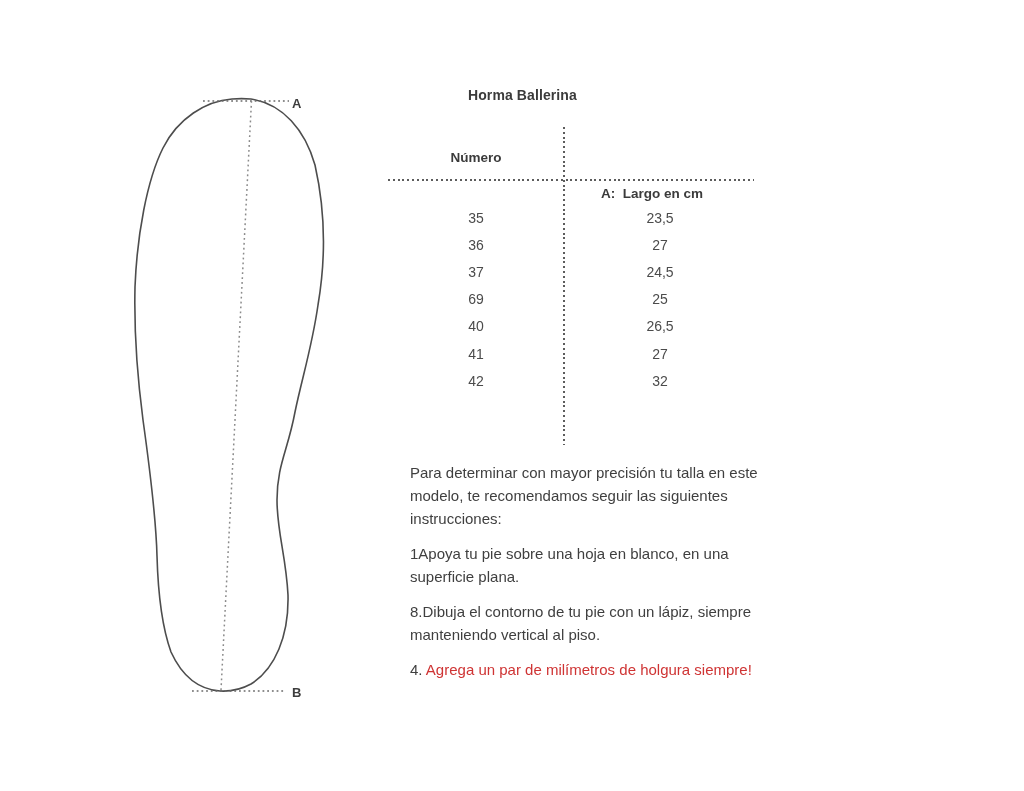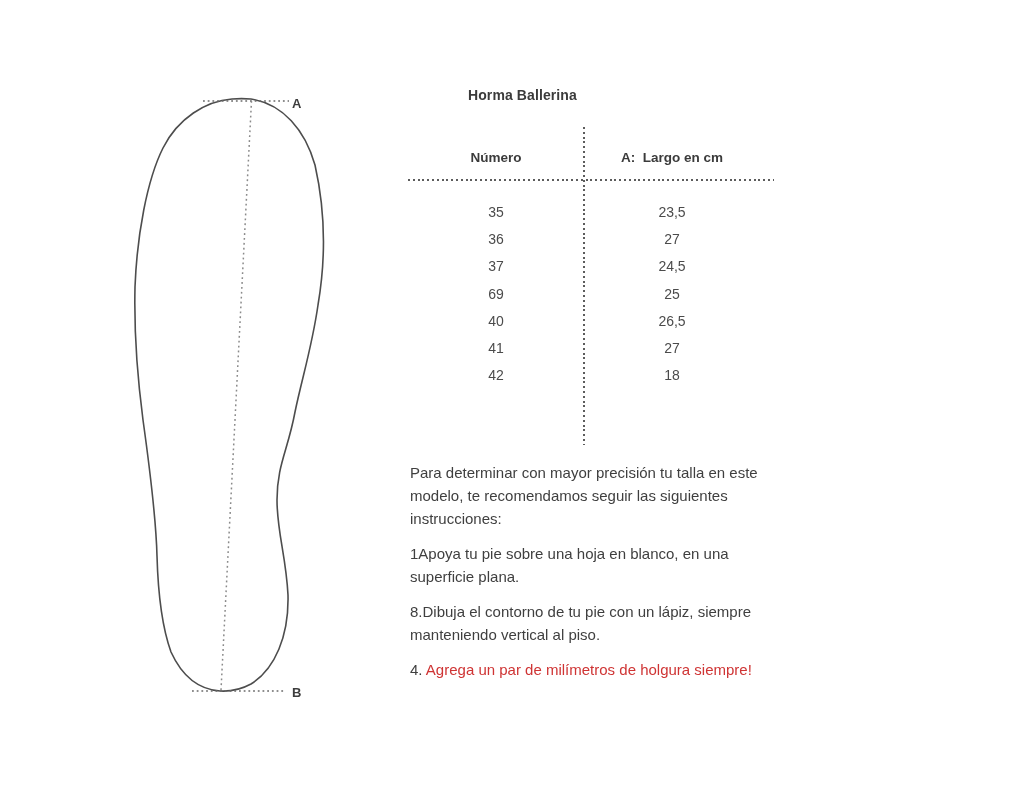--- a/index.html
+++ b/index.html
@@ -23,21 +23,21 @@
   .chart-title {
     position: absolute;
     left: 468px; top: 87px;
     font-size: 14px;
     font-weight: bold;
     color: #3b3b3b;
     letter-spacing: 0.1px;
   }
   .size-table {
     position: absolute;
-    left: 408px; top: 120px;
+    left: 388px; top: 120px;
     width: 366px; height: 332px;
     font-size: 14px;
     color: #4b4b4b;
   }
   .dot-h {
     position: absolute;
     left: 0; top: 59px;
     width: 366px; height: 2.4px;
     background-image: repeating-linear-gradient(to right, #5c5c5c 0 2px, transparent 2px 4.8px);
   }
@@ -50,30 +50,31 @@
   .header-row {
     position: absolute;
     left: 0; top: 30px;
     display: flex;
     width: 366px;
     font-weight: bold;
     font-size: 13.5px;
     color: #3b3b3b;
   }
   .header-row .col-a { width: 176px; text-align: center; }
-  .header-row .col-b { width: 170px; margin-left: 3px; text-align: center; white-space: pre; }
+  .header-row .col-b { width: 170px; margin-left: 3px; text-align: center; white-space: pre; margin-top: 36px; }
   .rows {
     position: absolute;
     left: 0; top: 84px;
     width: 366px;
   }
   .t-row {
     display: flex;
     height: 27.2px;
-    align-items: flex-start;
+    align-items: center;
+    gap: 8px;
   }
   .t-row .cell-a { width: 176px; text-align: center; }
   .t-row .cell-b { width: 170px; margin-left: 3px; text-align: center; }
   .instructions {
     position: absolute;
     left: 410px; top: 461px;
     width: 372px;
     font-size: 15px;
     line-height: 23px;
     color: #3f3f3f;
@@ -140,21 +141,21 @@
       <div class="t-row">
         <div class="cell-a">40</div>
         <div class="cell-b">26,5</div>
       </div>
       <div class="t-row">
         <div class="cell-a">41</div>
         <div class="cell-b">27</div>
       </div>
       <div class="t-row">
         <div class="cell-a">42</div>
-        <div class="cell-b">18</div>
+        <div class="cell-b">32</div>
       </div>
     </div>
   </div>
 
   <div class="instructions">
     <p>Para determinar con mayor precisión tu talla en este modelo, te recomendamos seguir las siguientes instrucciones:</p>
     <p>1Apoya tu pie sobre una hoja en blanco, en una superficie plana.</p>
     <p>8.Dibuja el contorno de tu pie con un lápiz, siempre manteniendo vertical al piso.</p>
     <p class="step4"><span>4. </span><span class="hl">Agrega un par de milímetros de holgura siempre!</span></p>
   </div>

